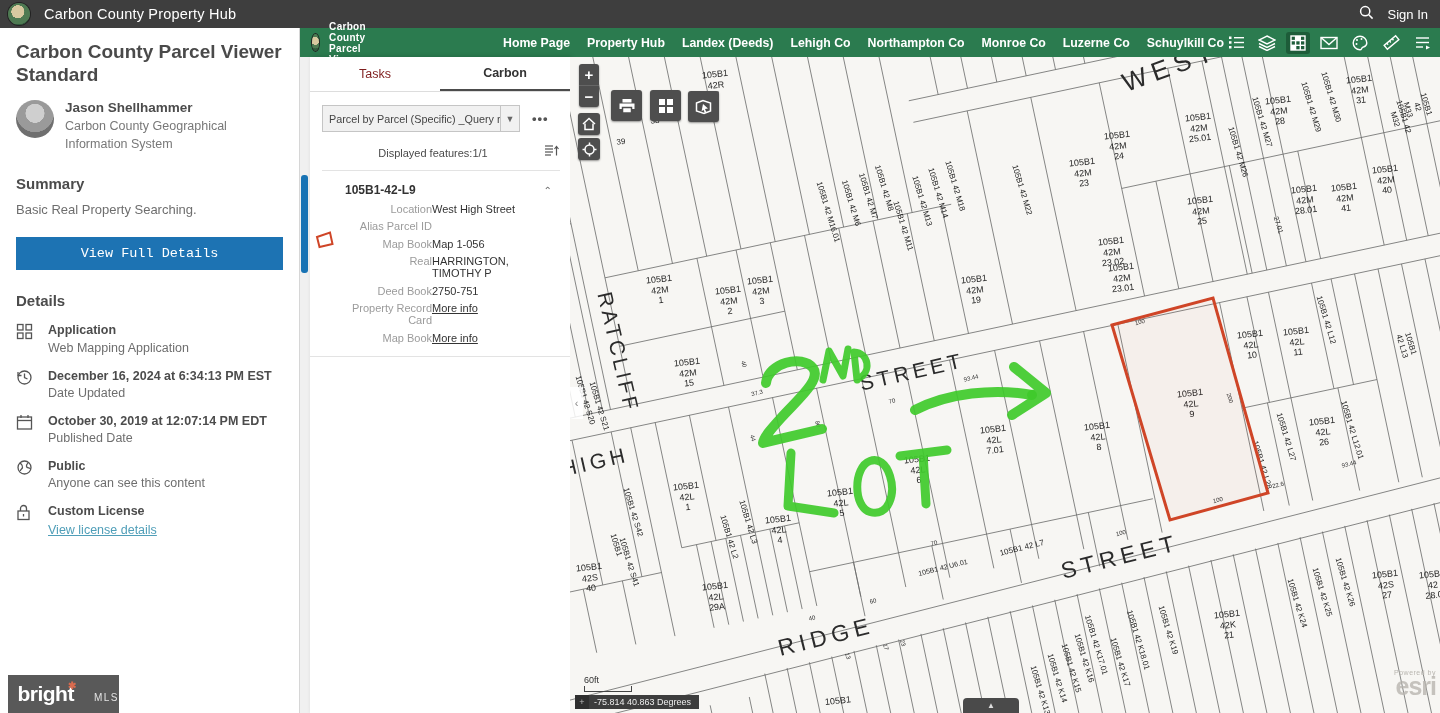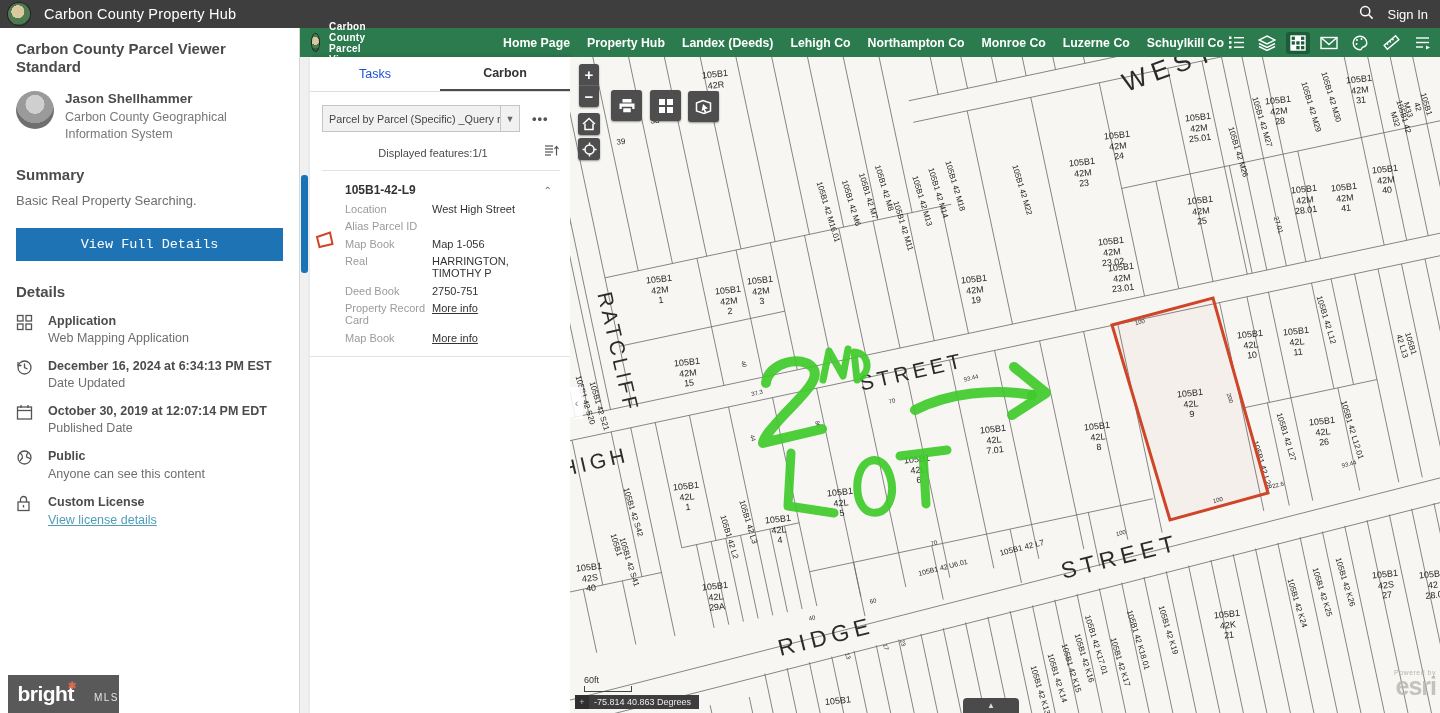--- a/index.html
+++ b/index.html
@@ -12,21 +12,21 @@
           background:radial-gradient(circle at 45% 40%,#d8c9a0 0 36%,#4e7a52 37% 70%,#2f5b3c 71% 100%);
           box-shadow:0 0 0 1px #222;}
   .cclogo.sm{width:17px;height:17px;margin-left:12px;}
   .topbar .title{margin-left:14px;font-size:14.5px;letter-spacing:.2px;}
   .topbar .right{margin-left:auto;display:flex;align-items:center;gap:14px;padding-right:12px;}
   .topbar .signin{font-size:13px;white-space:nowrap;}
   
   .sidebar{position:absolute;left:0;top:28px;width:300px;height:685px;background:#fff;
            border-right:1px solid #d6d6d6;box-sizing:border-box;}
   .sb-inner{padding:12px 16px 0 16px;}
-  .sb-title{font-size:15px;font-weight:700;color:#4a4a4a;line-height:1.22;}
+  .sb-title{font-size:19px;font-weight:700;color:#4a4a4a;line-height:1.22;}
   .userrow{display:flex;margin-top:14px;}
   .avatar{width:38px;height:38px;border-radius:50%;flex:0 0 38px;
           background:radial-gradient(circle at 50% 35%,#cfcfcf 0 30%,#9a9a9a 31% 60%,#6f6f6f 61% 100%);}
   .usertext{margin-left:11px;}
   .username{font-size:13.5px;font-weight:700;color:#4c4c4c;}
   .userorg{font-size:12.5px;color:#787878;line-height:1.4;margin-top:3px;width:210px;}
   .h2{font-size:15px;font-weight:700;color:#4c4c4c;margin-top:22px;}
   .summary-text{font-size:13px;color:#6e6e6e;margin-top:10px;}
   .bluebtn{margin-top:20px;width:100%;height:33px;background:#1d73b3;color:#fff;border:none;
            font-size:13.5px;font-family:Liberation Mono, monospace;cursor:pointer;}
@@ -51,39 +51,39 @@
   .navlinks{display:flex;gap:17px;margin-left:112px;}
   .navlink{font-size:12.3px;font-weight:700;white-space:nowrap;cursor:pointer;}
   .navicons{margin-left:auto;display:flex;align-items:center;gap:7px;padding-right:6px;}
   .nicon{width:24px;height:22px;display:flex;align-items:center;justify-content:center;border-radius:3px;cursor:pointer;}
   .nicon.active{background:#1d5c39;}
   .nicon svg{stroke:#fff;fill:none;stroke-width:1.4;}
   
   .results{position:absolute;left:310px;top:57px;width:260px;height:656px;background:#fff;
            box-shadow:2px 0 5px rgba(0,0,0,.18);}
   .tabs{display:flex;height:34px;border-bottom:1px solid #ddd;}
-  .tab{flex:1;display:flex;align-items:center;justify-content:center;font-size:12.5px;color:#1d4ed8;cursor:pointer;}
+  .tab{flex:1;display:flex;align-items:center;justify-content:center;font-size:12.5px;color:#7f1d1d;cursor:pointer;}
   .tab.active{font-weight:700;color:#333;border-bottom:2px solid #4c4c4c;}
   .selrow{display:flex;align-items:center;margin:13px 10px 0 12px;}
   .qselect{width:196px;height:25px;background:#f1f1f1;border:1px solid #c5c5c5;display:flex;
            align-items:center;font-size:10.8px;color:#444;cursor:pointer;}
   .qselect .txt{padding-left:6px;flex:1;white-space:nowrap;overflow:hidden;}
   .qcaret{width:18px;height:100%;border-left:1px solid #c5c5c5;display:flex;align-items:center;
           justify-content:center;color:#666;font-size:9px;}
   .qmenu{margin-left:12px;color:#555;font-size:13px;letter-spacing:1px;cursor:pointer;font-weight:700;}
   .displayedrow{display:flex;align-items:center;margin:12px 10px 0 12px;padding-bottom:8px;border-bottom:1px solid #e3e3e3;text-align:center;}
   .displayed{font-size:11px;color:#4a4a4a;flex:1;}
   .sorticon svg{stroke:#555;fill:none;stroke-width:1.2;}
   .card{position:relative;margin-top:4px;border-bottom:1px solid #e3e3e3;padding:8px 10px 12px 0;}
   .redicon{position:absolute;left:5px;top:56px;}
   .cardhead{display:flex;align-items:center;padding-left:35px;}
   .cardtitle{font-size:12px;font-weight:700;color:#333;flex:1;}
   .chev{color:#666;font-size:10px;margin-right:8px;cursor:pointer;}
   .frow{display:flex;padding-left:35px;margin-top:5.5px;}
-  .flabel{width:87px;flex:0 0 87px;font-size:11px;color:#9b9b9b;}
+  .flabel{width:87px;flex:0 0 87px;font-size:11px;color:#9b9b9b;text-align:right;}
   .fvalue{font-size:11px;color:#333;}
   .fvalue.link{color:#333;text-decoration:underline;cursor:pointer;}
   
   .map{position:absolute;left:570px;top:57px;width:870px;height:656px;background:#f7f6f3;overflow:hidden;}
   .map svg.base{position:absolute;left:0;top:0;}
   .plabel{position:absolute;color:#1d1d1d;white-space:pre-line;text-align:center;line-height:1.18;
           transform:translate(-50%,-50%);}
   .street{position:absolute;color:#2b2b2b;transform:translate(-50%,-50%);font-weight:500;}
   .dim{position:absolute;color:#333;transform:translate(-50%,-50%);}
   .collapse-tab{position:absolute;left:0;top:330px;width:13px;height:32px;background:rgba(255,255,255,.85);

